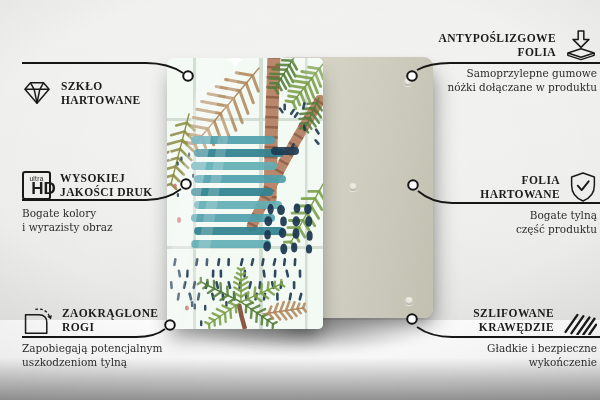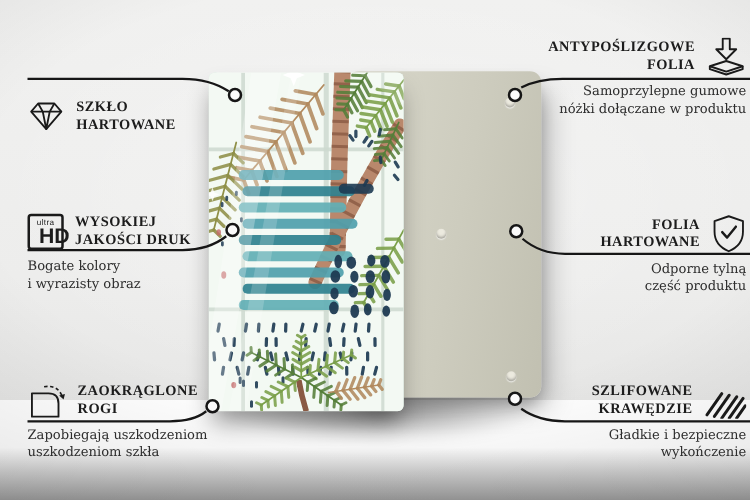--- a/index.html
+++ b/index.html
@@ -428,40 +428,40 @@
     <svg class="ic" width="28" height="32" viewBox="0 0 32 36">
       <path d="M16,2 L29,6.5 V16 C29,25.5 23.5,31 16,34 C8.5,31 3,25.5 3,16 V6.5 Z" fill="none" stroke="#1a1a1a" stroke-width="1.7" stroke-linejoin="round"></path>
       <path d="M10,16.5 L14.5,21.5 L22.5,11.5" fill="none" stroke="#1a1a1a" stroke-width="2.2" stroke-linecap="round" stroke-linejoin="round"></path>
     </svg>
     <div class="titles">
       <div>FOLIA</div>
       <div>HARTOWANE</div>
     </div>
   </div>
   <div class="desc">
-    <div>Odporne tylną</div>
+    <div>Bogate tylną</div>
     <div>część produktu</div>
   </div>
 </div>
 
 <div class="feat left" style="top:303px;">
   <div class="head">
     <svg class="ic" width="31" height="31" viewBox="0 0 35 35">
       <path d="M4,11 H19 Q28,11 28,20 V32 H4 Z" fill="none" stroke="#1a1a1a" stroke-width="1.7" stroke-linejoin="round"></path>
       <path d="M15,5 Q27,3 31,13" fill="none" stroke="#1a1a1a" stroke-width="1.5" stroke-dasharray="3,2.4"></path>
       <polygon points="32.6,16.4 28.6,12.9 33.8,11.6" fill="#1a1a1a"></polygon>
     </svg>
     <div class="titles">
       <div>ZAOKRĄGLONE</div>
       <div>ROGI</div>
     </div>
   </div>
   <div class="desc">
-    <div>Zapobiegają uszkodzeniom</div>
-    <div>uszkodzeniom szkła</div>
+    <div>Zapobiegają potencjalnym</div>
+    <div>uszkodzeniom tylną</div>
   </div>
 </div>
 
 <div class="feat right" style="top:303px;">
   <div class="head">
     <svg class="ic" width="34" height="30" viewBox="0 0 40 34">
       <g stroke="#1a1a1a" stroke-width="2.8" stroke-linecap="round">
         <path d="M3,31 L17,11"></path>
         <path d="M10,32.5 L24,12.5"></path>
         <path d="M17,34 L31,14"></path>

